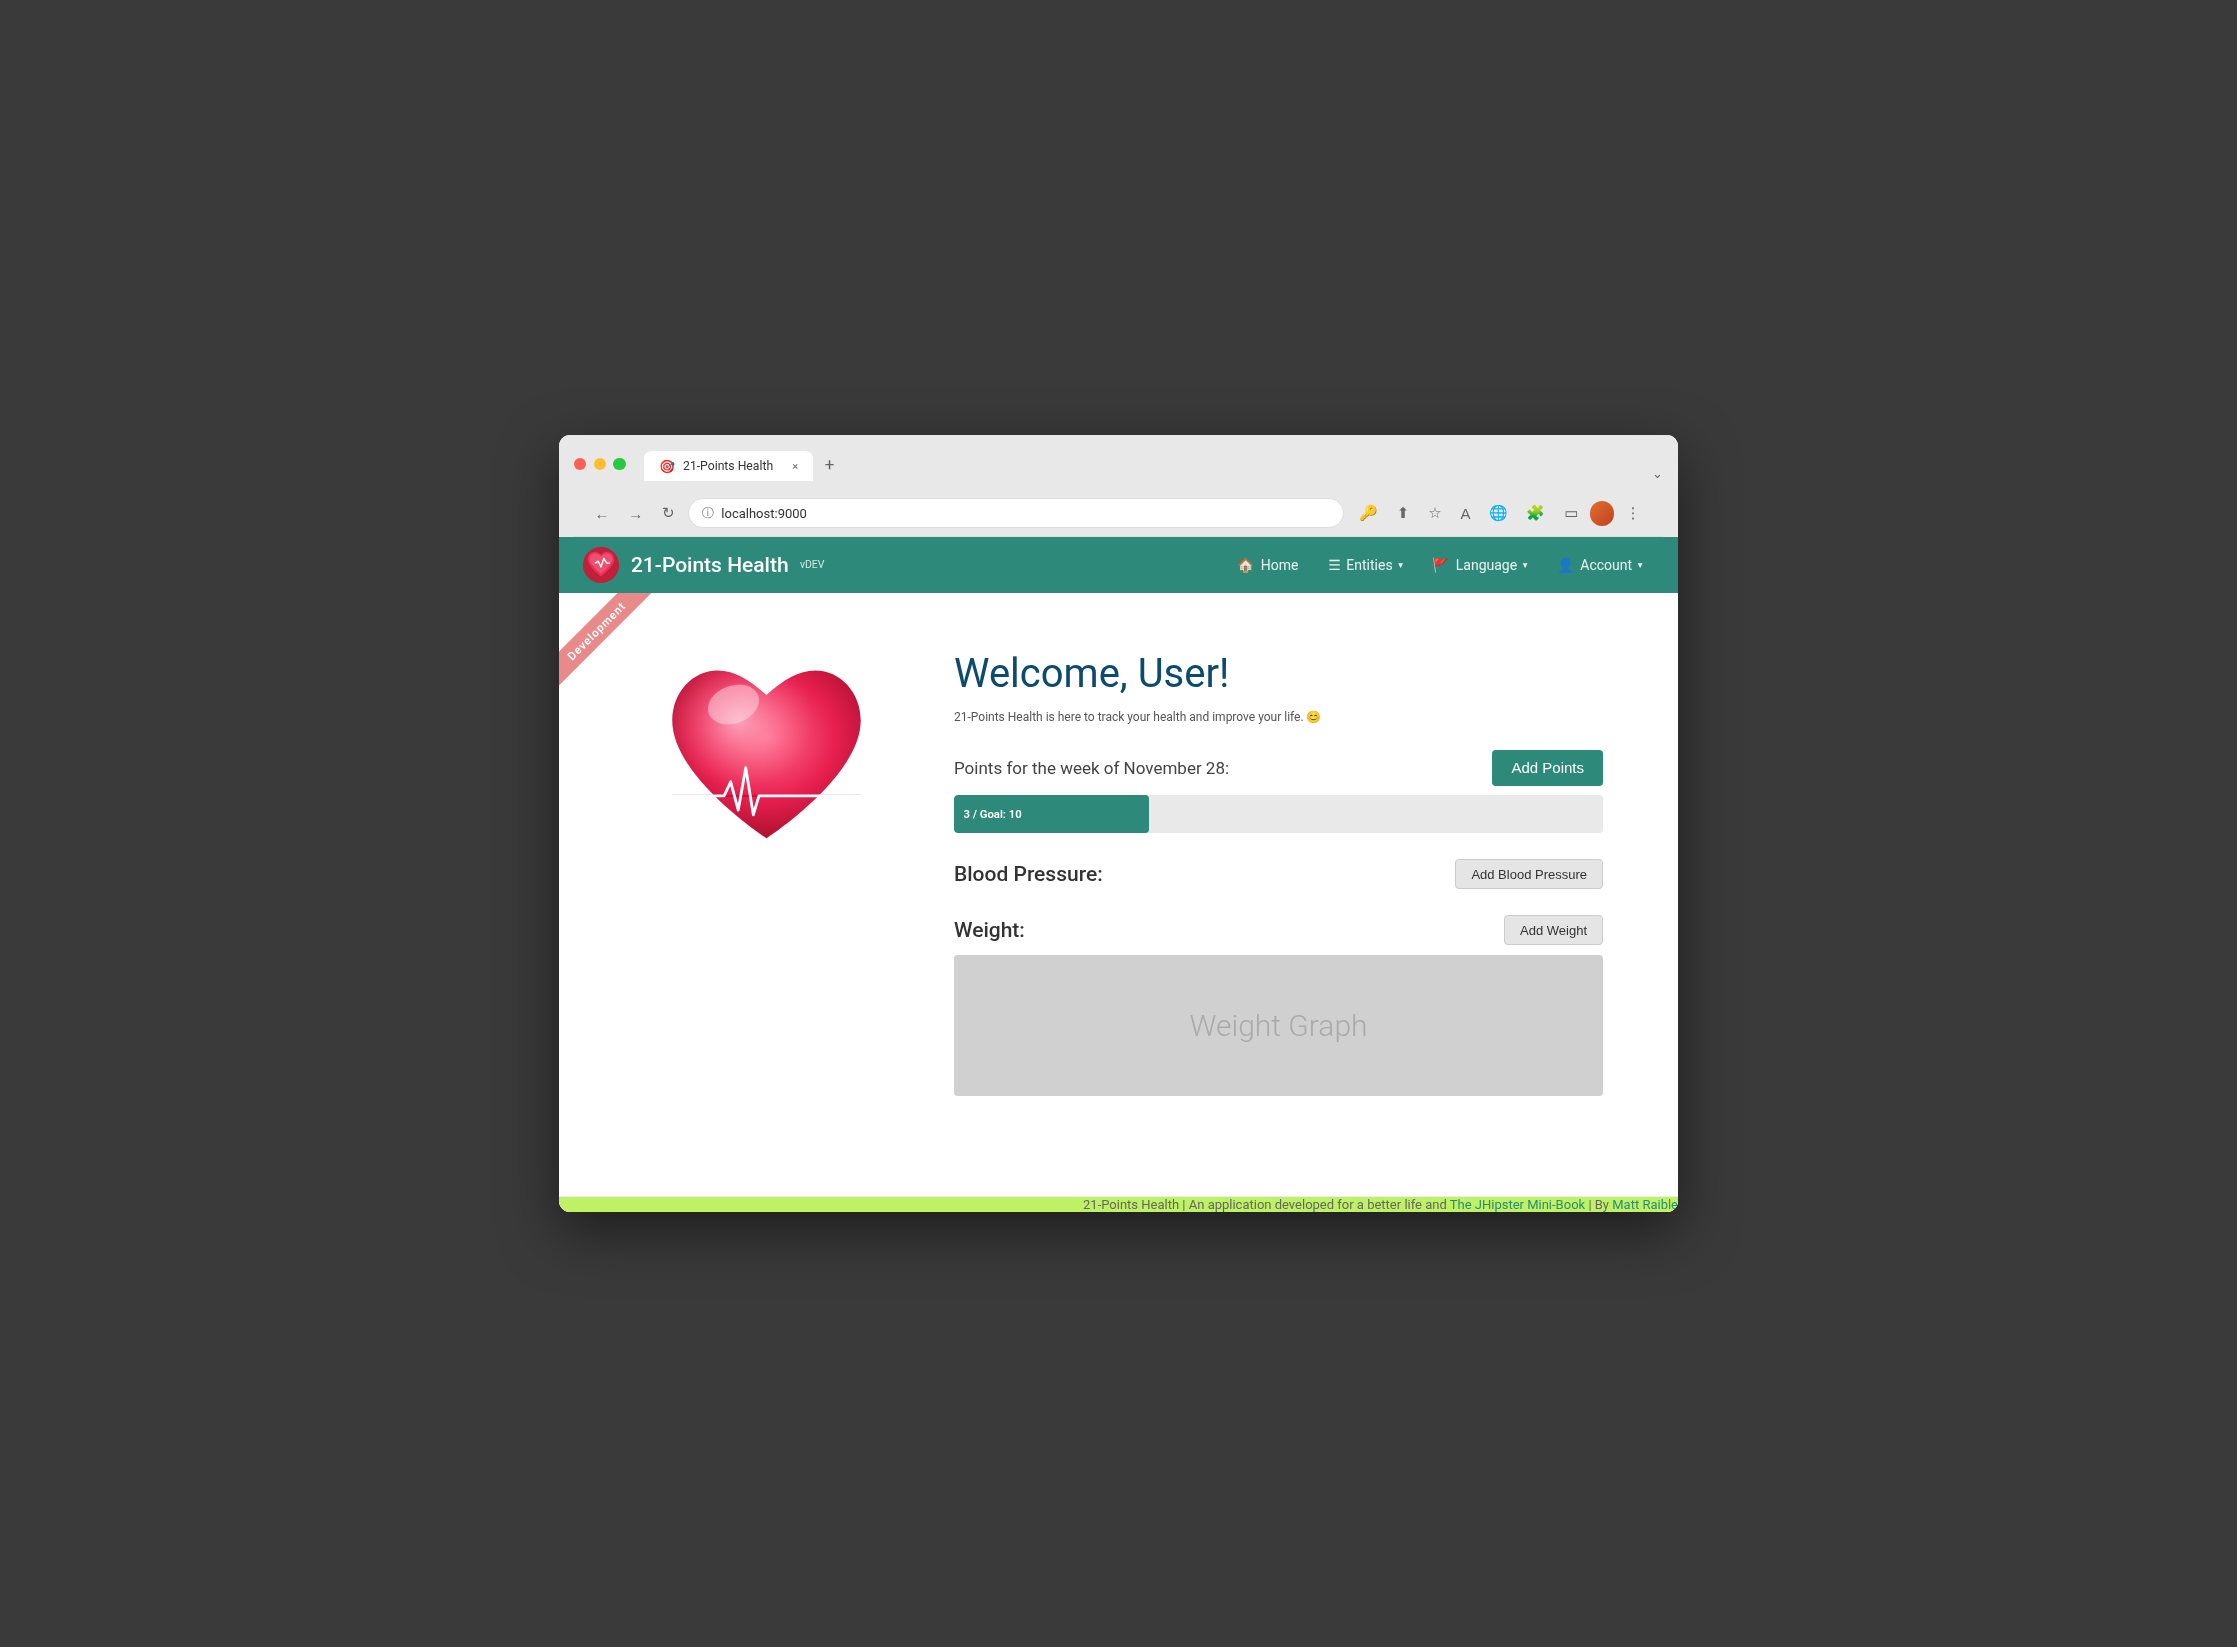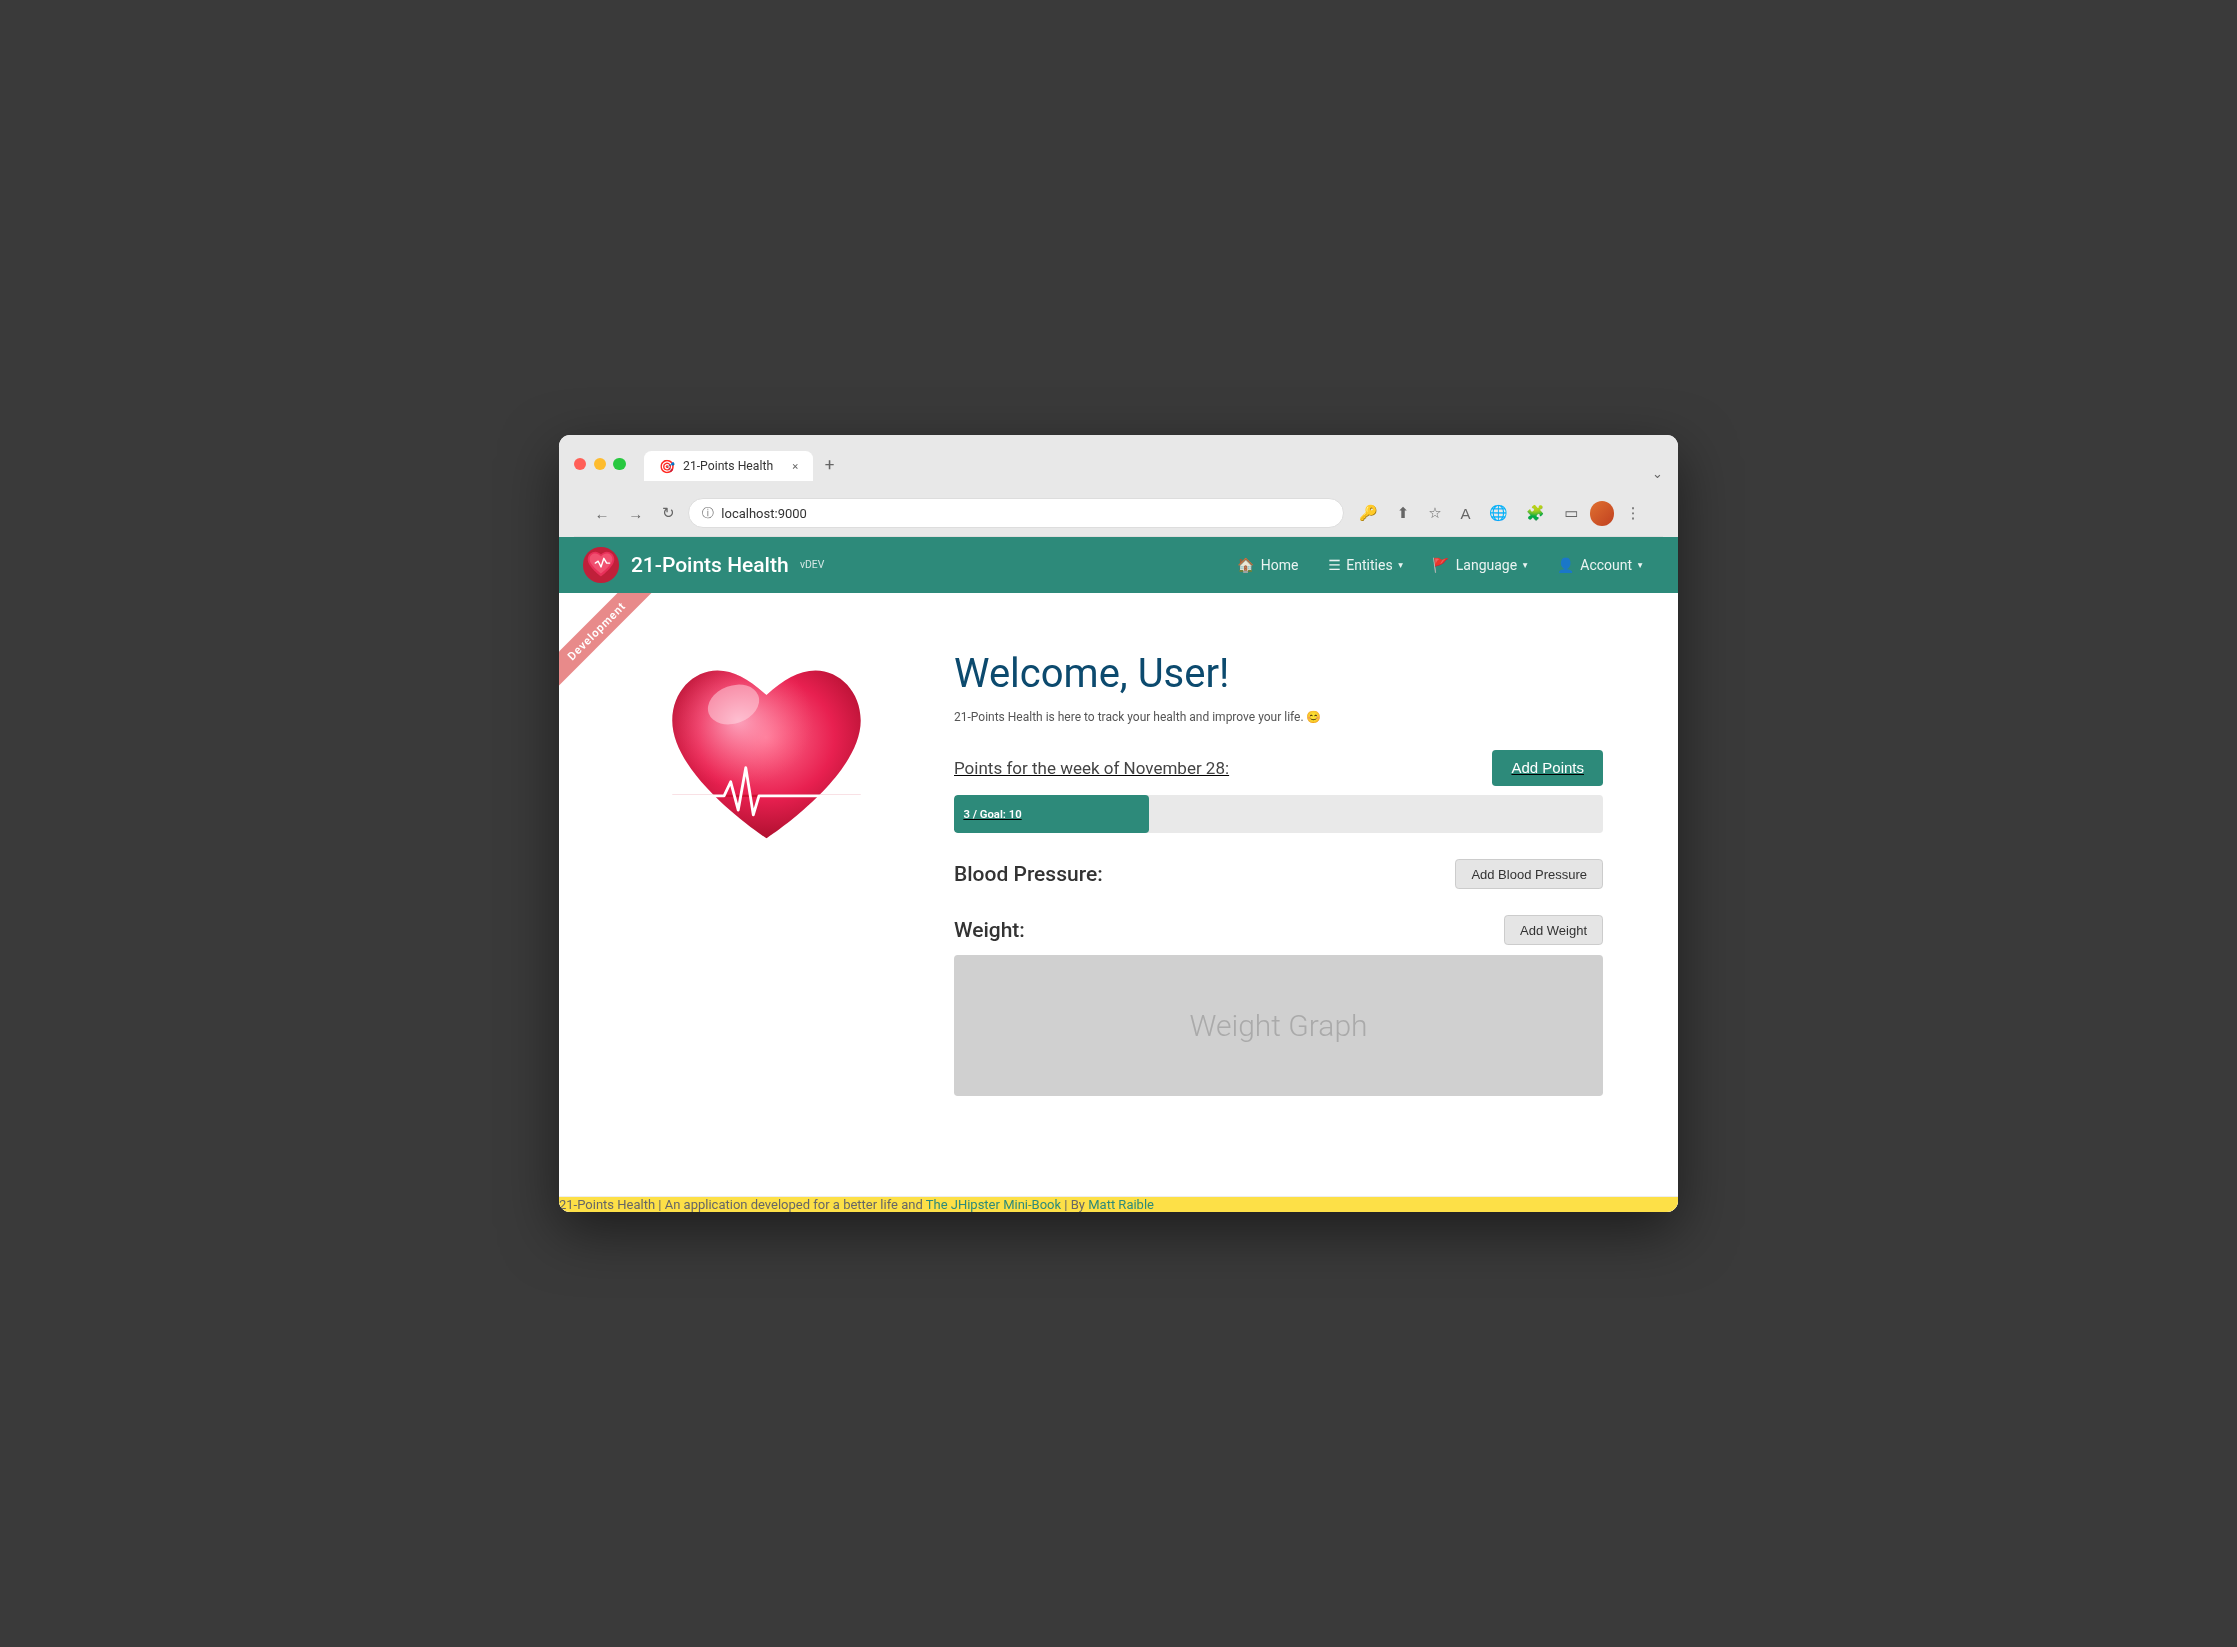--- a/index.html
+++ b/index.html
@@ -242,21 +242,20 @@
     }
 
     .welcome-subtitle {
       font-size: 12px;
       color: #555;
       margin-bottom: 26px;
     }
 
     .points-section {
       margin-bottom: 26px;
-      text-decoration: underline;
     }
 
     .points-header {
       display: flex;
       align-items: center;
       justify-content: space-between;
       margin-bottom: 9.4px;
     }
 
     .points-label {
@@ -341,23 +340,23 @@
       display: flex;
       align-items: center;
       justify-content: center;
       color: #aaa;
       font-size: 30px;
       font-weight: 300;
     }
 
     
     .app-footer {
-      background: #fde047;
+      background: #bef264;
       border-top: 0.9px solid #eee;
-      text-align: left;
+      text-align: right;
       font-size: 13px;
       color: #666;
     }
 
     .footer-link {
       color: #2d8a7a;
       text-decoration: none;
     }
 
     

